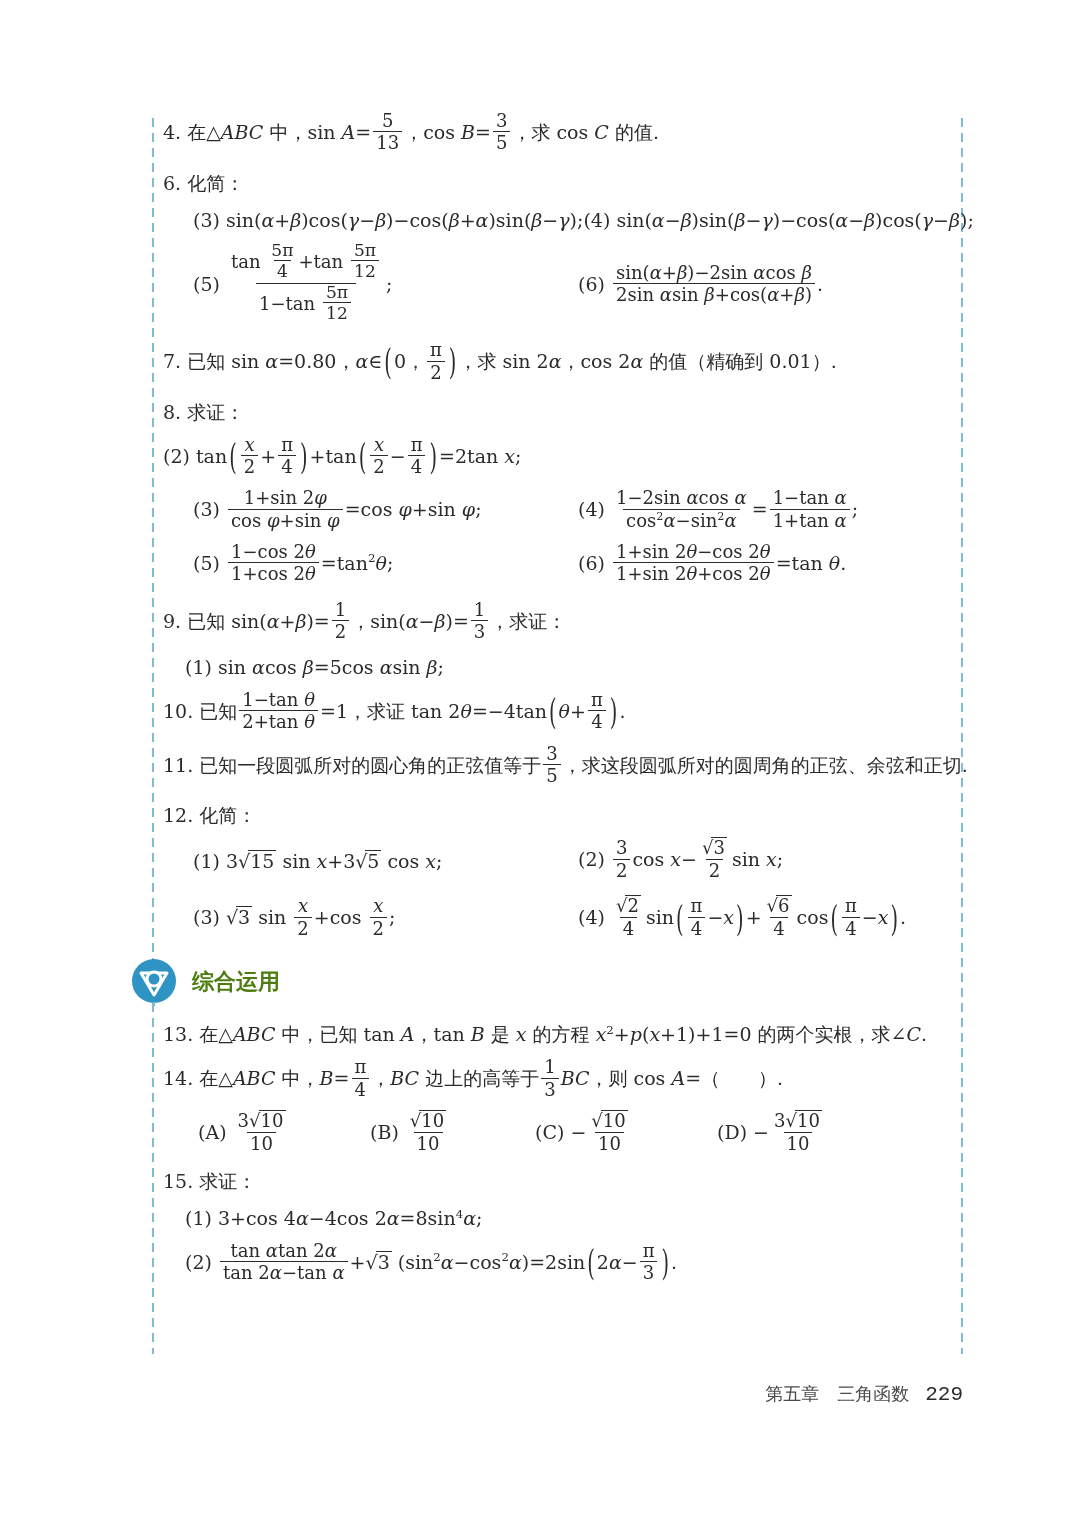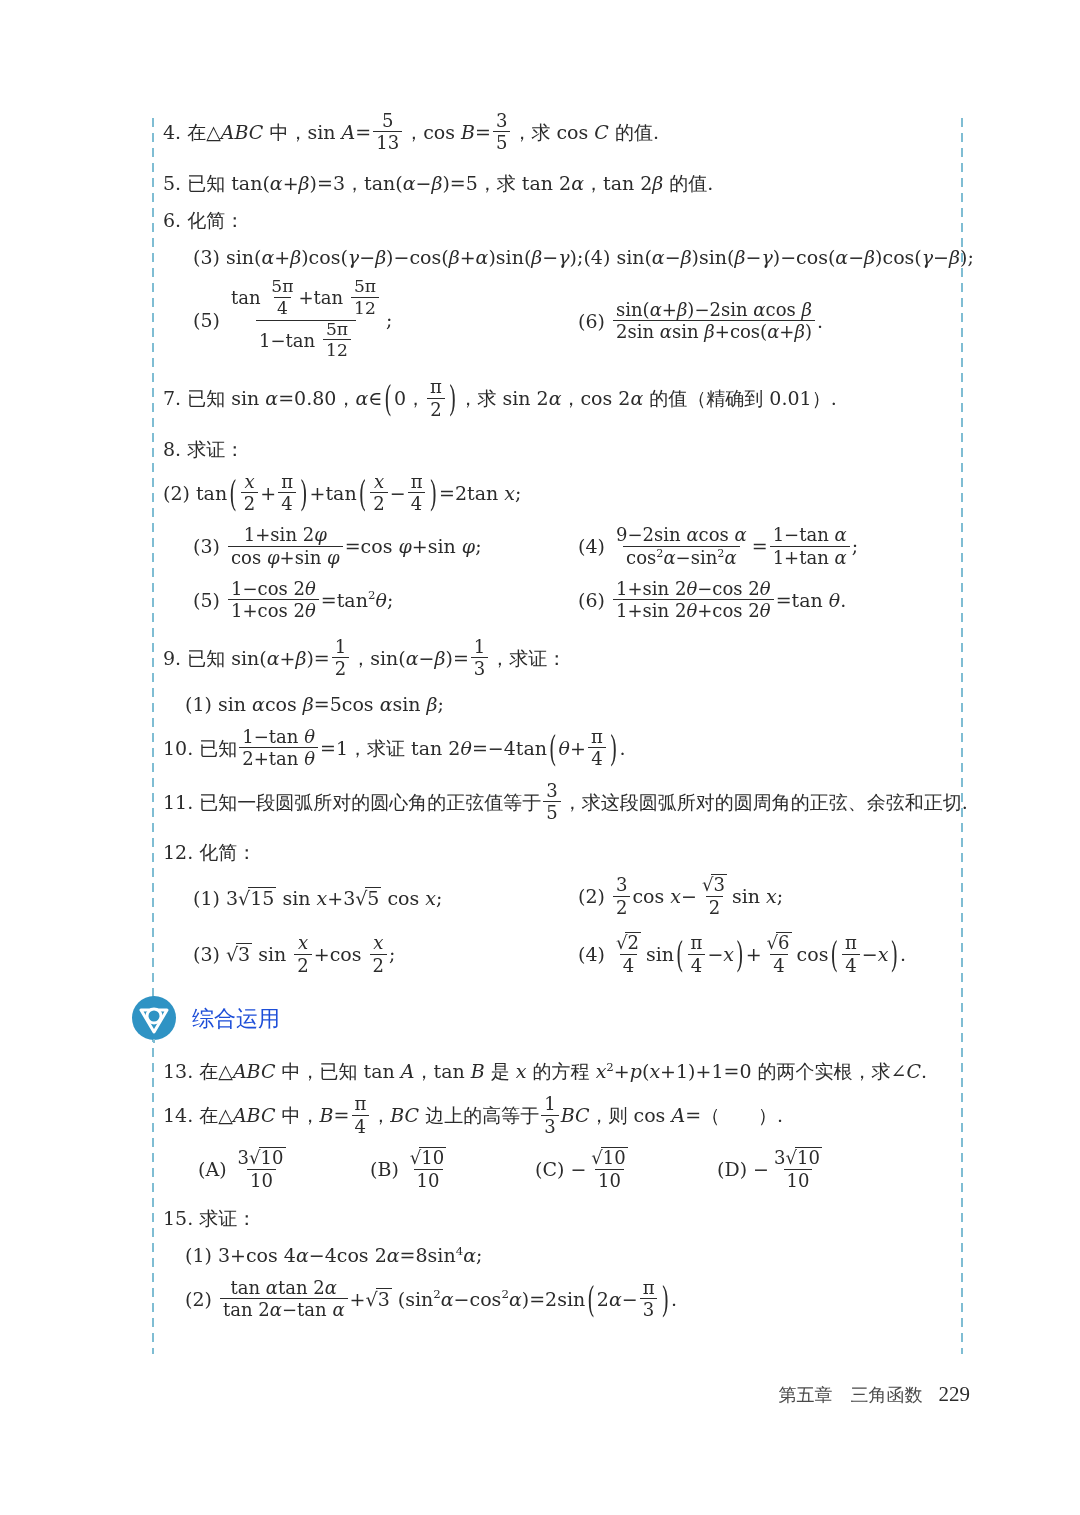--- a/index.html
+++ b/index.html
@@ -21,45 +21,44 @@
          margin:0 2px;font-size:.95em;line-height:1.18;text-align:center;position:relative;top:-2px;}
   .mnum{padding:0 3px;} .mden{border-top:1.5px solid #2c2c2c;padding:0 3px;}
   .msqrt{display:inline-block;white-space:nowrap;}
   .rs{display:inline-block;margin-right:-2px;}
   .rb{display:inline-block;border-top:1.4px solid #2c2c2c;padding:0 2px;line-height:1.15;}
   .mpar{display:inline-flex;align-items:center;vertical-align:middle;}
   .bp{display:inline-block;transform:scaleY(1.8);margin:0 2px;font-size:1.02em;}
   .pc{display:inline-block;}
   .section-header{position:relative;margin:26px 0 24px 0;padding-left:29px;}
   .section-icon{position:absolute;left:-33px;top:-9px;width:48px;height:48px;}
-  .section-title{font-family:"Liberation Sans",sans-serif;font-weight:normal;font-size:22px;color:#1d4ed8;}
+  .section-title{font-family:"Liberation Sans",sans-serif;font-weight:bold;font-size:22px;color:#4d7c0f;}
   .optrow{display:flex;align-items:center;margin:4px 0 12px 35px;}
   .opt{margin-bottom:0;}
   .opt-a{flex:0 0 172px;} .opt-b{flex:0 0 165px;} .opt-c{flex:0 0 182px;} .opt-d{flex:1;}
-  .footer{position:absolute;top:1382px;right:110px;z-index:2;font-size:18px;color:#4a4a4a;
+  .footer{position:absolute;top:1382px;right:117px;z-index:2;font-size:18px;color:#4a4a4a;
           display:flex;align-items:baseline;}
-  .pageno{font-family:Liberation Serif, serif;font-size:21px;color:#2b2b2b;margin-left:16px;}
+  .pageno{font-family:Liberation Mono, monospace;font-size:21px;color:#2b2b2b;margin-left:16px;}
   .gap-lg{margin-bottom:14px;}
 </style>
 </head>
 <body>
 
 <div class="page">
   <div class="rule rule-left"></div>
   <div class="rule rule-right"></div>
 
   <div class="content">
     <div class="mline gap-lg"><span class="mt">4. 在△</span><span class="mi">ABC</span><span class="mt"> 中，sin </span><span class="mi">A</span><span class="mt">=</span><span class="mfrac">
           <span class="mnum"><span class="mt">5</span></span>
           <span class="mden"><span class="mt">13</span></span>
         </span><span class="mt">，cos </span><span class="mi">B</span><span class="mt">=</span><span class="mfrac">
           <span class="mnum"><span class="mt">3</span></span>
           <span class="mden"><span class="mt">5</span></span>
         </span><span class="mt">，求 cos </span><span class="mi">C</span><span class="mt"> 的值.</span></div>
-    <div class="mline"><span class="mt">5. 已知 tan(</span><span class="mi">α</span><span class="mt">+</span><span class="mi">β</span><span class="mt">)=3，tan(</span><span class="mi">α</span><span class="mt">−</span><span class="mi">β</span><span class="mt">)=5，求 tan 2</span><span class="mi">α</span><span class="mt">，tan 2</span><span class="mi">β</span><span class="mt"> 的值.</span></div>
     <div class="mline"><span class="mt">6. 化简：</span></div>
 
     <div class="row2">
       <div class="mline c1"><span class="mt">(3) sin(</span><span class="mi">α</span><span class="mt">+</span><span class="mi">β</span><span class="mt">)cos(</span><span class="mi">γ</span><span class="mt">−</span><span class="mi">β</span><span class="mt">)−cos(</span><span class="mi">β</span><span class="mt">+</span><span class="mi">α</span><span class="mt">)sin(</span><span class="mi">β</span><span class="mt">−</span><span class="mi">γ</span><span class="mt">);</span></div>
       <div class="mline c2"><span class="mt">(4) sin(</span><span class="mi">α</span><span class="mt">−</span><span class="mi">β</span><span class="mt">)sin(</span><span class="mi">β</span><span class="mt">−</span><span class="mi">γ</span><span class="mt">)−cos(</span><span class="mi">α</span><span class="mt">−</span><span class="mi">β</span><span class="mt">)cos(</span><span class="mi">γ</span><span class="mt">−</span><span class="mi">β</span><span class="mt">);</span></div>
     </div>
     <div class="row2 gap-lg">
       <div class="mline c1"><span class="mt">(5) </span><span class="mfrac">
             <span class="mnum"><span class="mt">tan </span><span class="mfrac">
                 <span class="mnum"><span class="mt">5π</span></span>
@@ -111,21 +110,21 @@
               </span></span>
             <span class="bp">)</span>
           </span><span class="mt">=2tan </span><span class="mi">x</span><span class="mt">;</span></div>
     </div>
     <div class="row2">
       <div class="mline c1"><span class="mt">(3) </span><span class="mfrac">
             <span class="mnum"><span class="mt">1+sin 2</span><span class="mi">φ</span></span>
             <span class="mden"><span class="mt">cos </span><span class="mi">φ</span><span class="mt">+sin </span><span class="mi">φ</span></span>
           </span><span class="mt">=cos </span><span class="mi">φ</span><span class="mt">+sin </span><span class="mi">φ</span><span class="mt">;</span></div>
       <div class="mline c2"><span class="mt">(4) </span><span class="mfrac">
-            <span class="mnum"><span class="mt">9−2sin </span><span class="mi">α</span><span class="mt">cos </span><span class="mi">α</span></span>
+            <span class="mnum"><span class="mt">1−2sin </span><span class="mi">α</span><span class="mt">cos </span><span class="mi">α</span></span>
             <span class="mden"><span class="mt">cos</span><sup class="msup">2</sup><span class="mi">α</span><span class="mt">−sin</span><sup class="msup">2</sup><span class="mi">α</span></span>
           </span><span class="mt">=</span><span class="mfrac">
             <span class="mnum"><span class="mt">1−tan </span><span class="mi">α</span></span>
             <span class="mden"><span class="mt">1+tan </span><span class="mi">α</span></span>
           </span><span class="mt">;</span></div>
     </div>
     <div class="row2 gap-lg">
       <div class="mline c1"><span class="mt">(5) </span><span class="mfrac">
             <span class="mnum"><span class="mt">1−cos 2</span><span class="mi">θ</span></span>
             <span class="mden"><span class="mt">1+cos 2</span><span class="mi">θ</span></span>

